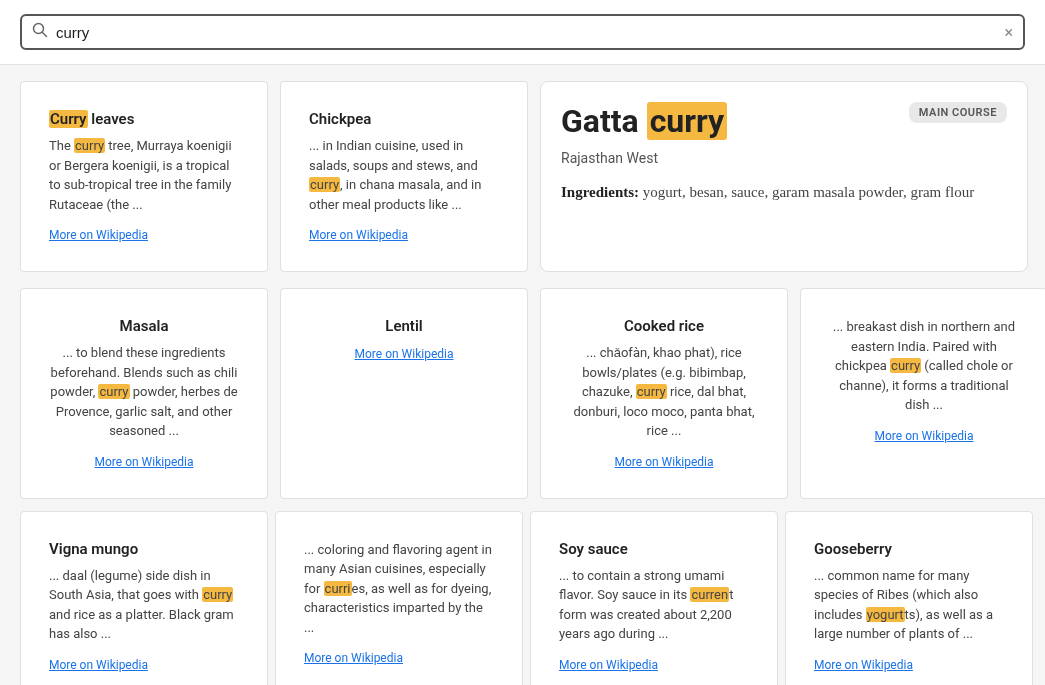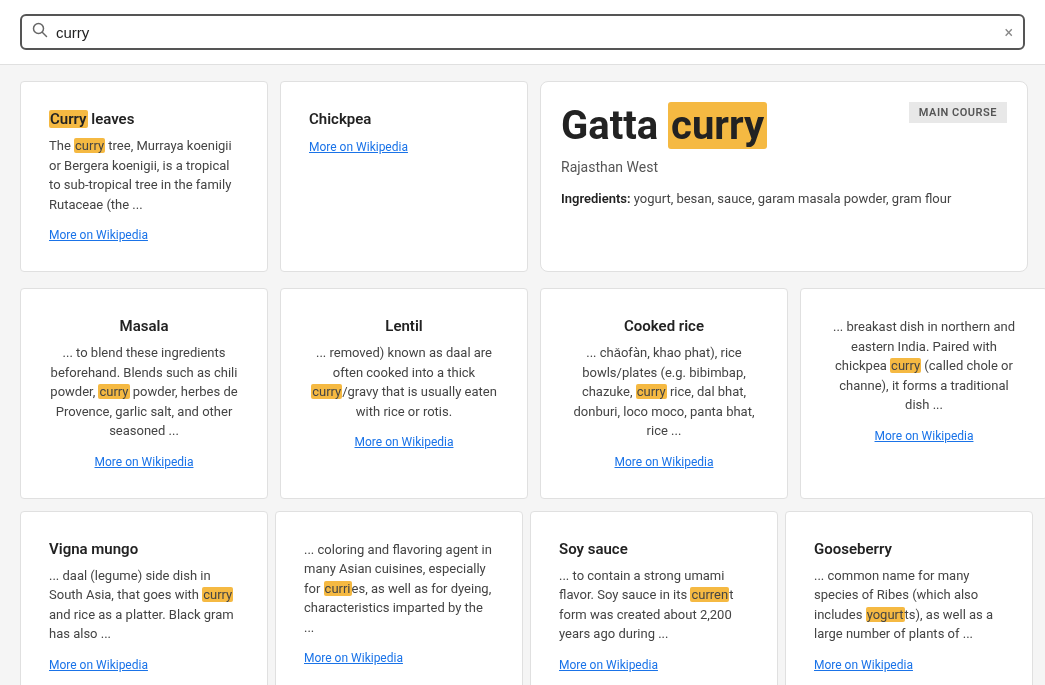--- a/index.html
+++ b/index.html
@@ -98,21 +98,21 @@
       grid-column: 3;
       grid-row: 1;
       background: #fff;
       border: 1px solid #e0e0e0;
       border-radius: 8px;
       padding: 20px;
       position: relative;
     }
 
     .featured-title {
-      font-size: 40px;
+      font-size: 32px;
       font-weight: 700;
       color: #222;
       margin-bottom: 10px;
     }
 
     .featured-title .highlight {
       background: #f5b942;
       border-radius: 3px;
       padding: 0 3px;
     }
@@ -121,32 +121,33 @@
       font-size: 14px;
       color: #555;
       margin-bottom: 14px;
     }
 
     .featured-badge {
       position: absolute;
       top: 20px;
       right: 20px;
       background: #e8e8e8;
-      border-radius: 0;
+      border-radius: 8px;
       padding: 4px 10px;
       font-size: 11px;
       font-weight: 600;
       color: #555;
       letter-spacing: 0.5px;
     }
 
     .featured-ingredients {
-      font-size: 13px;
+      font-size: 15px;
       color: #444;
       line-height: 1.6;
+      font-family: Liberation Serif, serif;
     }
 
     .featured-ingredients strong {
       font-weight: 600;
       color: #222;
     }
 
     .row2 {
       display: grid;
       grid-template-columns: 248px 248px 248px 248px;
@@ -195,20 +196,23 @@
       <span class="highlight">Curry</span> leaves
     </div>
     <div class="card-body">
       The <span class="highlight">curry</span> tree, Murraya koenigii or Bergera koenigii, is a tropical to sub-tropical tree in the family Rutaceae (the ...
     </div>
     <a class="wiki-link">More on Wikipedia</a>
   </div>
 
   <div class="card">
     <div class="card-title">Chickpea</div>
+    <div class="card-body">
+      ... in Indian cuisine, used in salads, soups and stews, and <span class="highlight">curry</span>, in chana masala, and in other meal products like ...
+    </div>
     <a class="wiki-link">More on Wikipedia</a>
   </div>
 
   <div class="card-featured">
     <div class="featured-badge">MAIN COURSE</div>
     <div class="featured-title">
       <span>Gatta</span> <span class="highlight">curry</span>
     </div>
     <div class="featured-subtitle">Rajasthan West</div>
     <div class="featured-ingredients">
@@ -221,23 +225,20 @@
   <div class="card">
     <div class="card-title">Masala</div>
     <div class="card-body">
       ... to blend these ingredients beforehand. Blends such as chili powder, <span class="highlight">curry</span> powder, herbes de Provence, garlic salt, and other seasoned ...
     </div>
     <a class="wiki-link">More on Wikipedia</a>
   </div>
 
   <div class="card">
     <div class="card-title">Lentil</div>
-    <div class="card-body">
-      ... removed) known as daal are often cooked into a thick <span class="highlight">curry</span>/gravy that is usually eaten with rice or rotis.
-    </div>
     <a class="wiki-link">More on Wikipedia</a>
   </div>
 
   <div class="card">
     <div class="card-title">Cooked rice</div>
     <div class="card-body">
       ... chǎofàn, khao phat), rice bowls/plates (e.g. bibimbap, chazuke, <span class="highlight">curry</span> rice, dal bhat, donburi, loco moco, panta bhat, rice ...
     </div>
     <a class="wiki-link">More on Wikipedia</a>
   </div>

